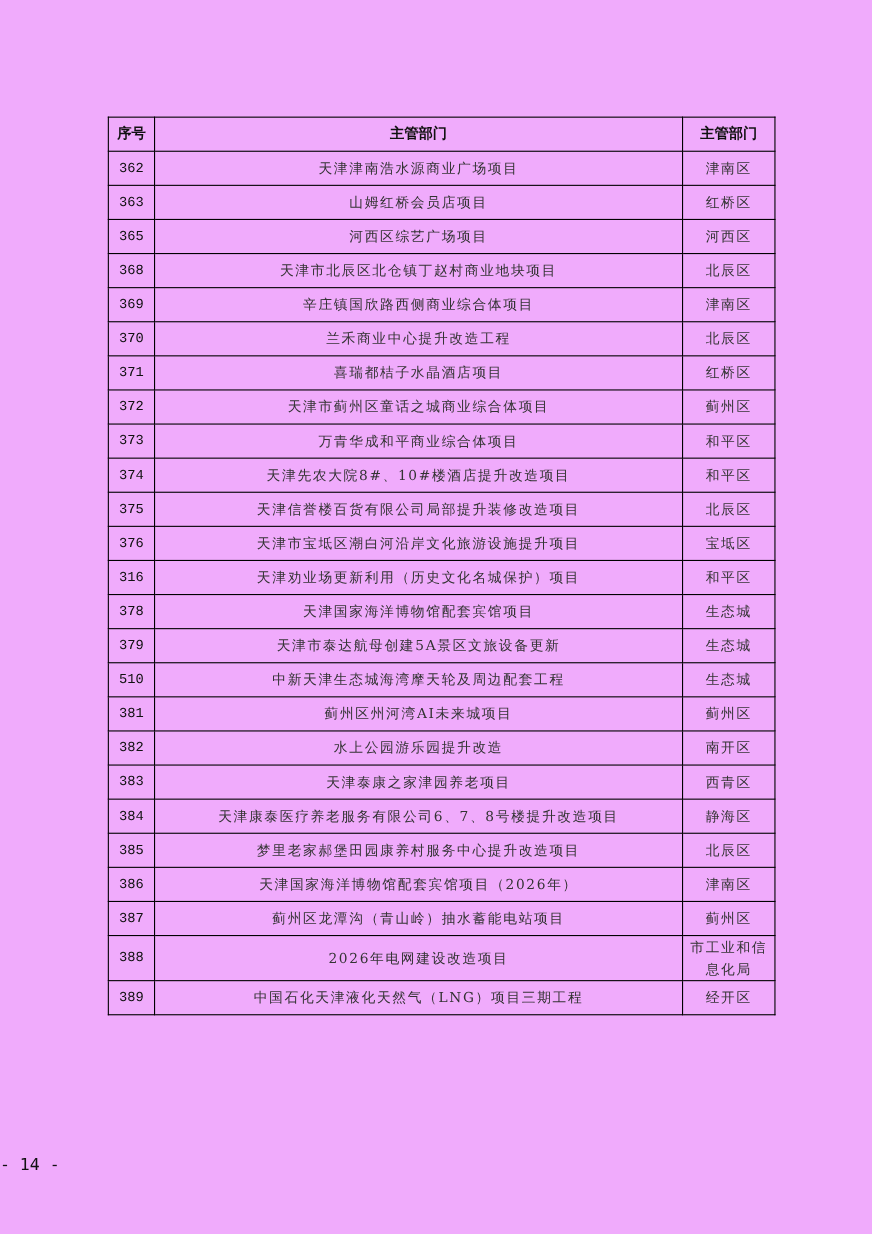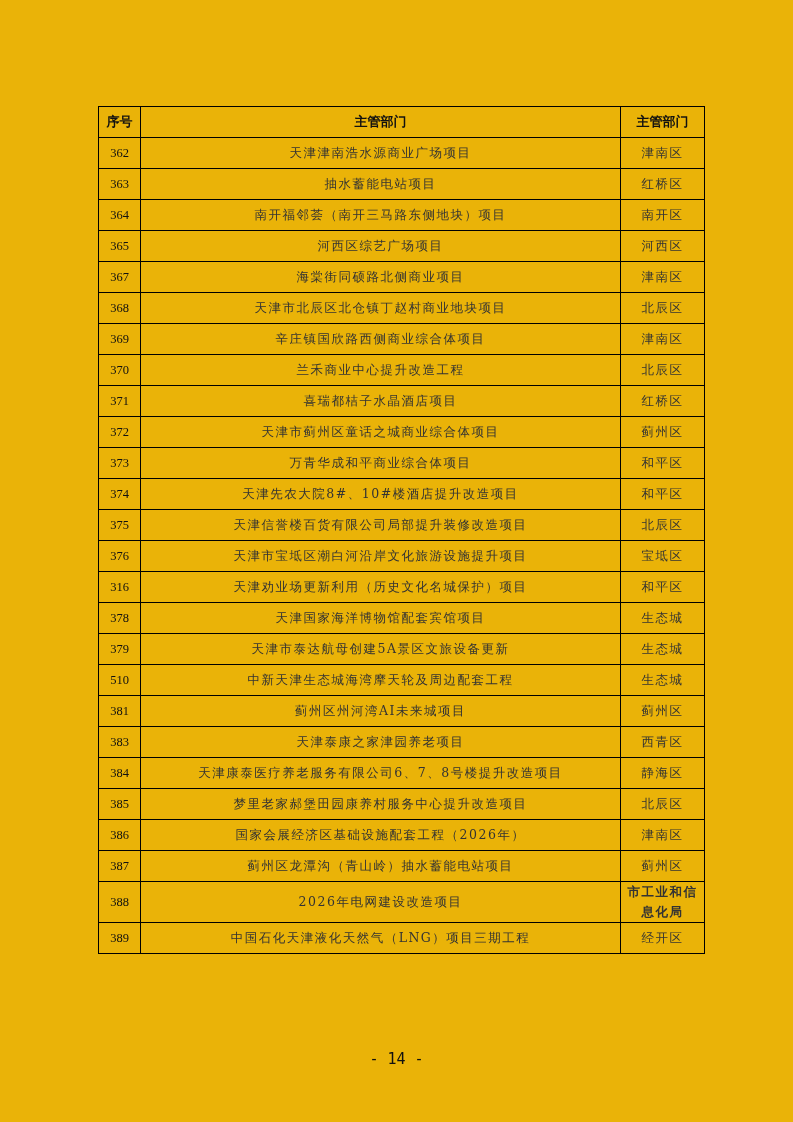--- a/index.html
+++ b/index.html
@@ -12,21 +12,21 @@
       height: 1122px;
       position: relative;
       overflow: hidden;
       font-family: "DejaVu Serif", "Liberation Serif", serif;
       color: #000;
     }
     .page {
       position: absolute;
       left: 0; top: 0;
       width: 793px; height: 1122px;
-      background: #eab308;
+      background: #f0abfc;
     }
     table.project-table {
       position: absolute;
       left: 98px;
       top: 106px;
       width: 606px;
       border-collapse: collapse;
       table-layout: fixed;
     }
     table.project-table th,
@@ -49,43 +49,42 @@
     table.project-table td {
       height: 30px;
     }
     table.project-table tr.tall td {
       height: 40px;
     }
     col.c-no { width: 42px; }
     col.c-name { width: 480px; }
     col.c-dept { width: 84px; }
     td.no {
-      font-family: Liberation Serif, serif;
+      font-family: Liberation Mono, monospace;
       font-size: 13.5px;
       color: #111;
     }
     td.name, td.dept {
       color: #333;
       letter-spacing: 1.5px;
     }
     td.dept {
       font-size: 12.5px;
       line-height: 20px;
     }
     td.dept .wrap {
       display: block;
       padding: 0 4px;
-      font-weight: bold;
     }
     .page-number {
       position: absolute;
       top: 1050px;
       left: 0;
       width: 793px;
-      text-align: center;
+      text-align: left;
       font-family: "DejaVu Sans Mono", "Liberation Mono", monospace;
       font-size: 15px;
       color: #111;
     }
   </style>
 </head>
 <body>
 
 <div class="page">
   <table class="project-table">
@@ -102,39 +101,29 @@
       </tr>
     </thead>
     <tbody>
       <tr>
         <td class="no">362</td>
         <td class="name">天津津南浩水源商业广场项目</td>
         <td class="dept">津南区</td>
       </tr>
       <tr>
         <td class="no">363</td>
-        <td class="name">抽水蓄能电站项目</td>
+        <td class="name">山姆红桥会员店项目</td>
         <td class="dept">红桥区</td>
-      </tr>
-      <tr>
-        <td class="no">364</td>
-        <td class="name">南开福邻荟（南开三马路东侧地块）项目</td>
-        <td class="dept">南开区</td>
       </tr>
       <tr>
         <td class="no">365</td>
         <td class="name">河西区综艺广场项目</td>
         <td class="dept">河西区</td>
       </tr>
       <tr>
-        <td class="no">367</td>
-        <td class="name">海棠街同硕路北侧商业项目</td>
-        <td class="dept">津南区</td>
-      </tr>
-      <tr>
         <td class="no">368</td>
         <td class="name">天津市北辰区北仓镇丁赵村商业地块项目</td>
         <td class="dept">北辰区</td>
       </tr>
       <tr>
         <td class="no">369</td>
         <td class="name">辛庄镇国欣路西侧商业综合体项目</td>
         <td class="dept">津南区</td>
       </tr>
       <tr>
@@ -191,37 +180,42 @@
         <td class="no">510</td>
         <td class="name">中新天津生态城海湾摩天轮及周边配套工程</td>
         <td class="dept">生态城</td>
       </tr>
       <tr>
         <td class="no">381</td>
         <td class="name">蓟州区州河湾AI未来城项目</td>
         <td class="dept">蓟州区</td>
       </tr>
       <tr>
+        <td class="no">382</td>
+        <td class="name">水上公园游乐园提升改造</td>
+        <td class="dept">南开区</td>
+      </tr>
+      <tr>
         <td class="no">383</td>
         <td class="name">天津泰康之家津园养老项目</td>
         <td class="dept">西青区</td>
       </tr>
       <tr>
         <td class="no">384</td>
         <td class="name">天津康泰医疗养老服务有限公司6、7、8号楼提升改造项目</td>
         <td class="dept">静海区</td>
       </tr>
       <tr>
         <td class="no">385</td>
         <td class="name">梦里老家郝堡田园康养村服务中心提升改造项目</td>
         <td class="dept">北辰区</td>
       </tr>
       <tr>
         <td class="no">386</td>
-        <td class="name">国家会展经济区基础设施配套工程（2026年）</td>
+        <td class="name">天津国家海洋博物馆配套宾馆项目（2026年）</td>
         <td class="dept">津南区</td>
       </tr>
       <tr>
         <td class="no">387</td>
         <td class="name">蓟州区龙潭沟（青山岭）抽水蓄能电站项目</td>
         <td class="dept">蓟州区</td>
       </tr>
       <tr class="tall">
         <td class="no">388</td>
         <td class="name">2026年电网建设改造项目</td>

